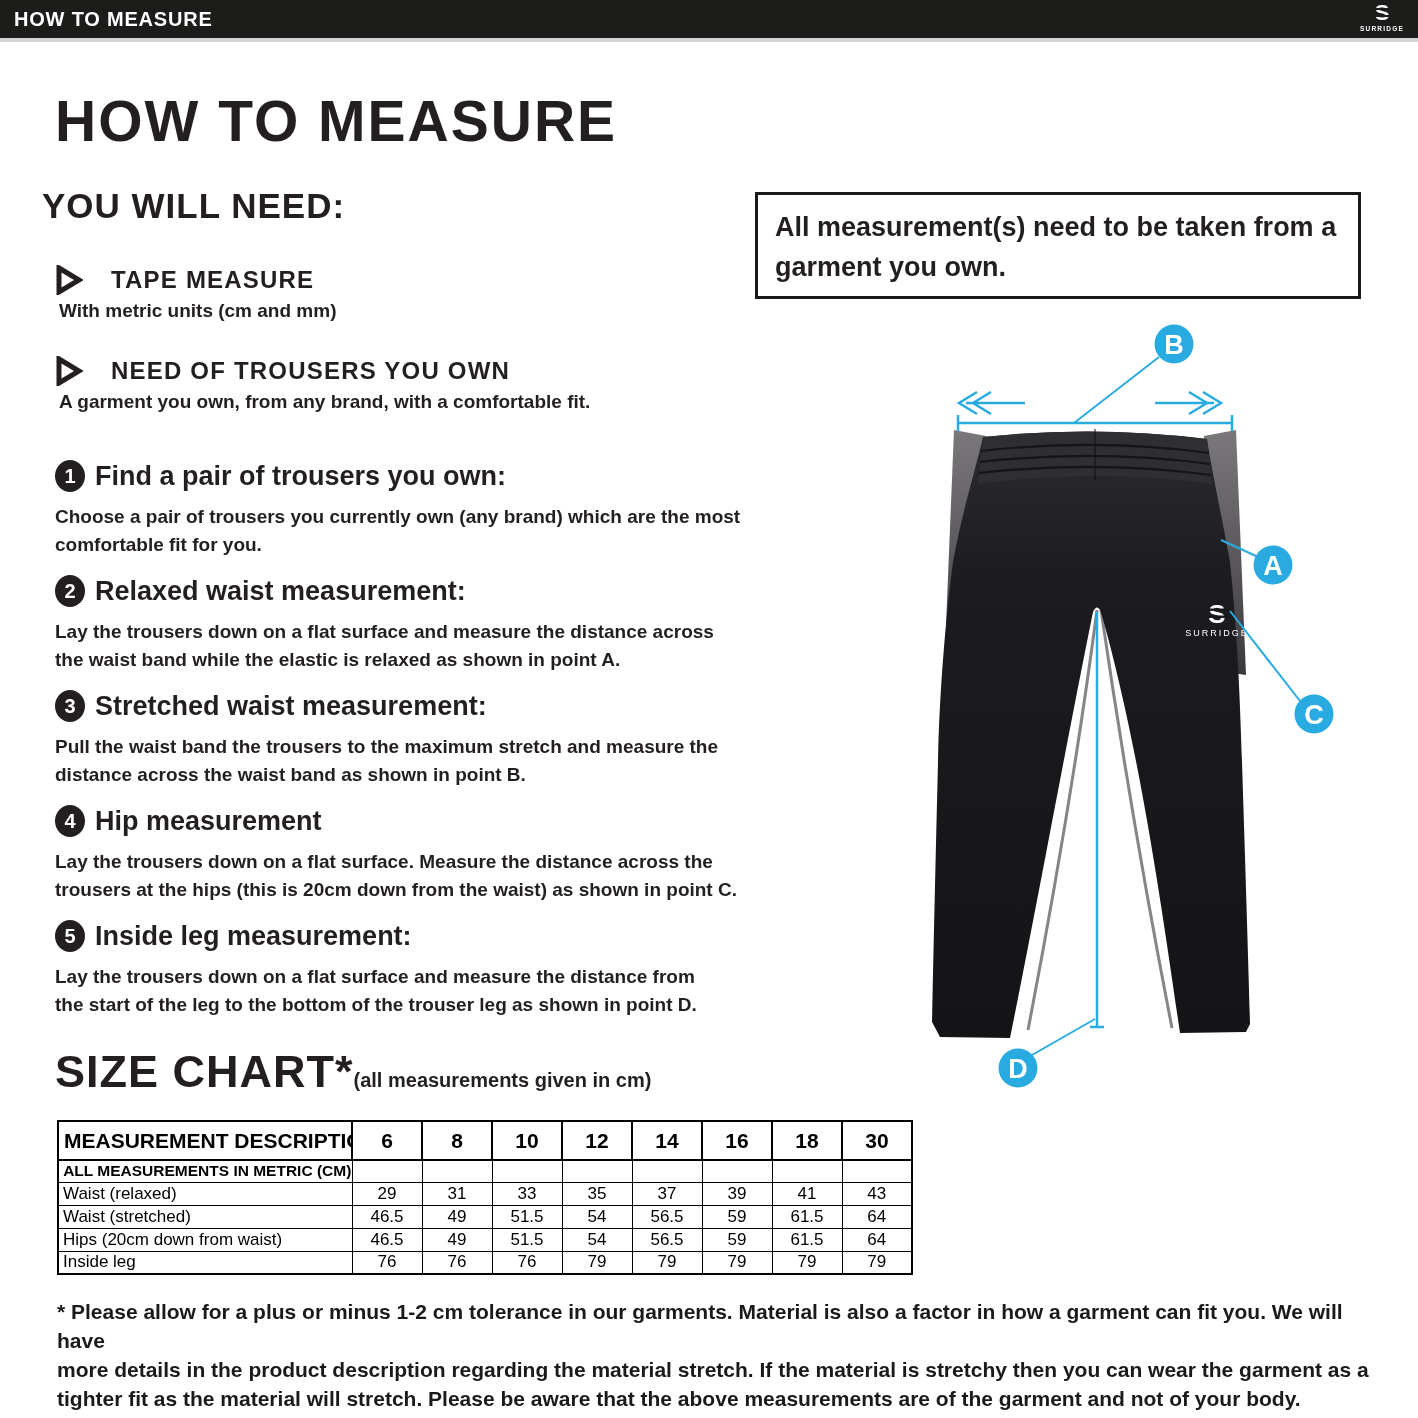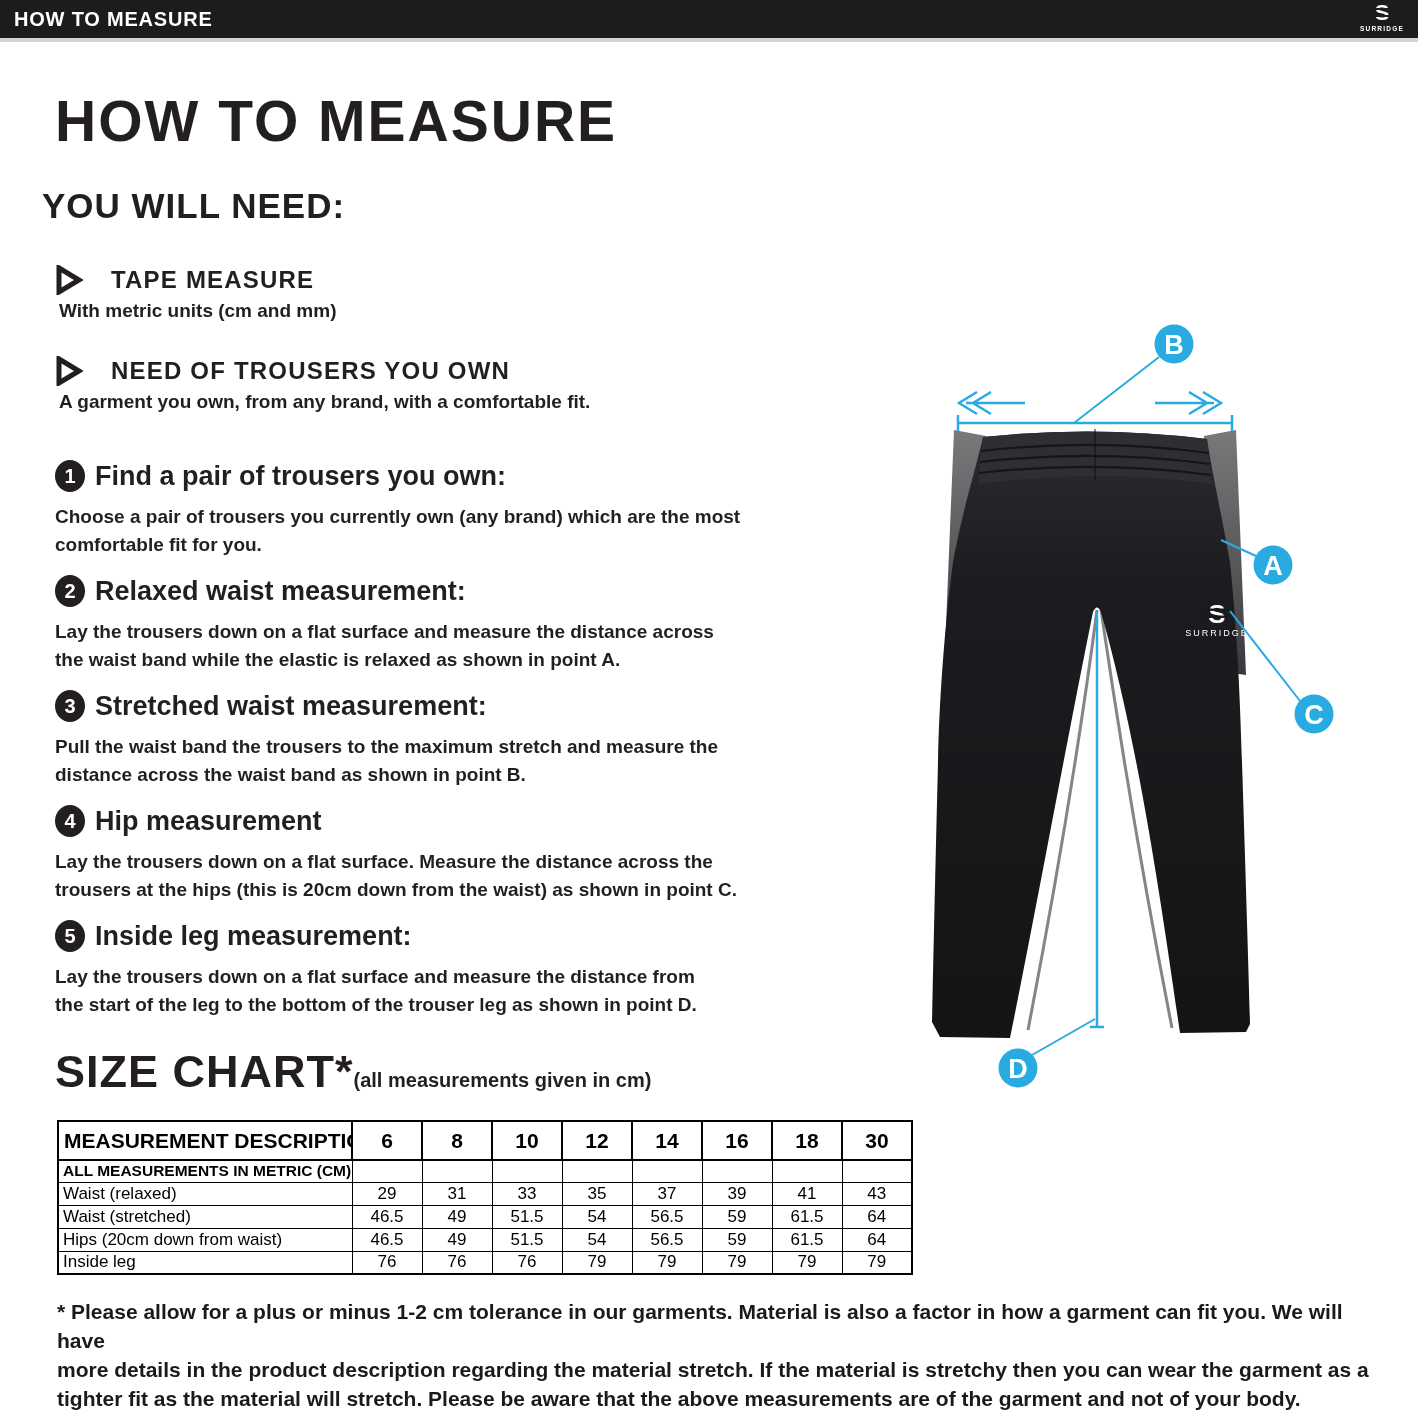--- a/index.html
+++ b/index.html
@@ -43,21 +43,21 @@
 
   
   .size-heading { position:absolute; left:55px; top:1046px; font-size:45px; font-weight:bold; letter-spacing:1px; }
   .size-heading .sub { font-size:20px; letter-spacing:0; vertical-align:baseline; }
 
   
   .size-table { position:absolute; left:57px; top:1120px; width:855px; border-collapse:collapse; table-layout:fixed; color:#000; background:#fff; border:2px solid #000; }
   .size-table th, .size-table td { border:1px solid #000; overflow:hidden; white-space:nowrap; }
   .size-table tr.hdr th { border:2px solid #000; font-size:21px; font-weight:bold; height:39px; text-align:center; }
   .size-table tr.hdr th.lbl { text-align:left; padding-left:5px; }
-  .size-table tr.sub td { font-size:15.5px; font-weight:bold; height:22px; text-align:left; padding-left:4px; }
+  .size-table tr.sub td { font-size:15.5px; font-weight:bold; height:22px; text-align:center; padding-left:4px; }
   .size-table tr.data td { font-size:17px; font-weight:normal; height:23px; text-align:center; }
   .size-table tr.data td.lbl { text-align:left; padding-left:4px; }
 
   
   .footnote { position:absolute; left:57px; top:1297px; width:1330px; font-size:21px; font-weight:bold; line-height:29px; color:#1a1a1a; }
 
   
   .figure { position:absolute; left:850px; top:310px; width:560px; height:790px; }
 </style>
 </head>
@@ -90,20 +90,22 @@
   <div class="req" style="top:356px">
     <div class="req-head">
       <svg class="tri-icon" viewBox="0 0 28 30">
         <polygon points="4,3 24,15 4,27" fill="none" stroke="#231f20" stroke-width="5" stroke-linejoin="miter"></polygon>
       </svg>
       <span class="req-title">NEED OF TROUSERS YOU OWN</span>
     </div>
     <div class="req-sub">A garment you own, from any brand, with a comfortable fit.</div>
   </div>
 
+  <div class="note-box pre">All measurement(s) need to be taken from a
+garment you own.</div>
 
   <div class="step" style="top:460px">
     <div class="step-head">
       <span class="step-num">1</span>
       <span class="step-title">Find a pair of trousers you own:</span>
     </div>
     <div class="step-body pre">Choose a pair of trousers you currently own (any brand) which are the most
 comfortable fit for you.</div>
   </div>
 

